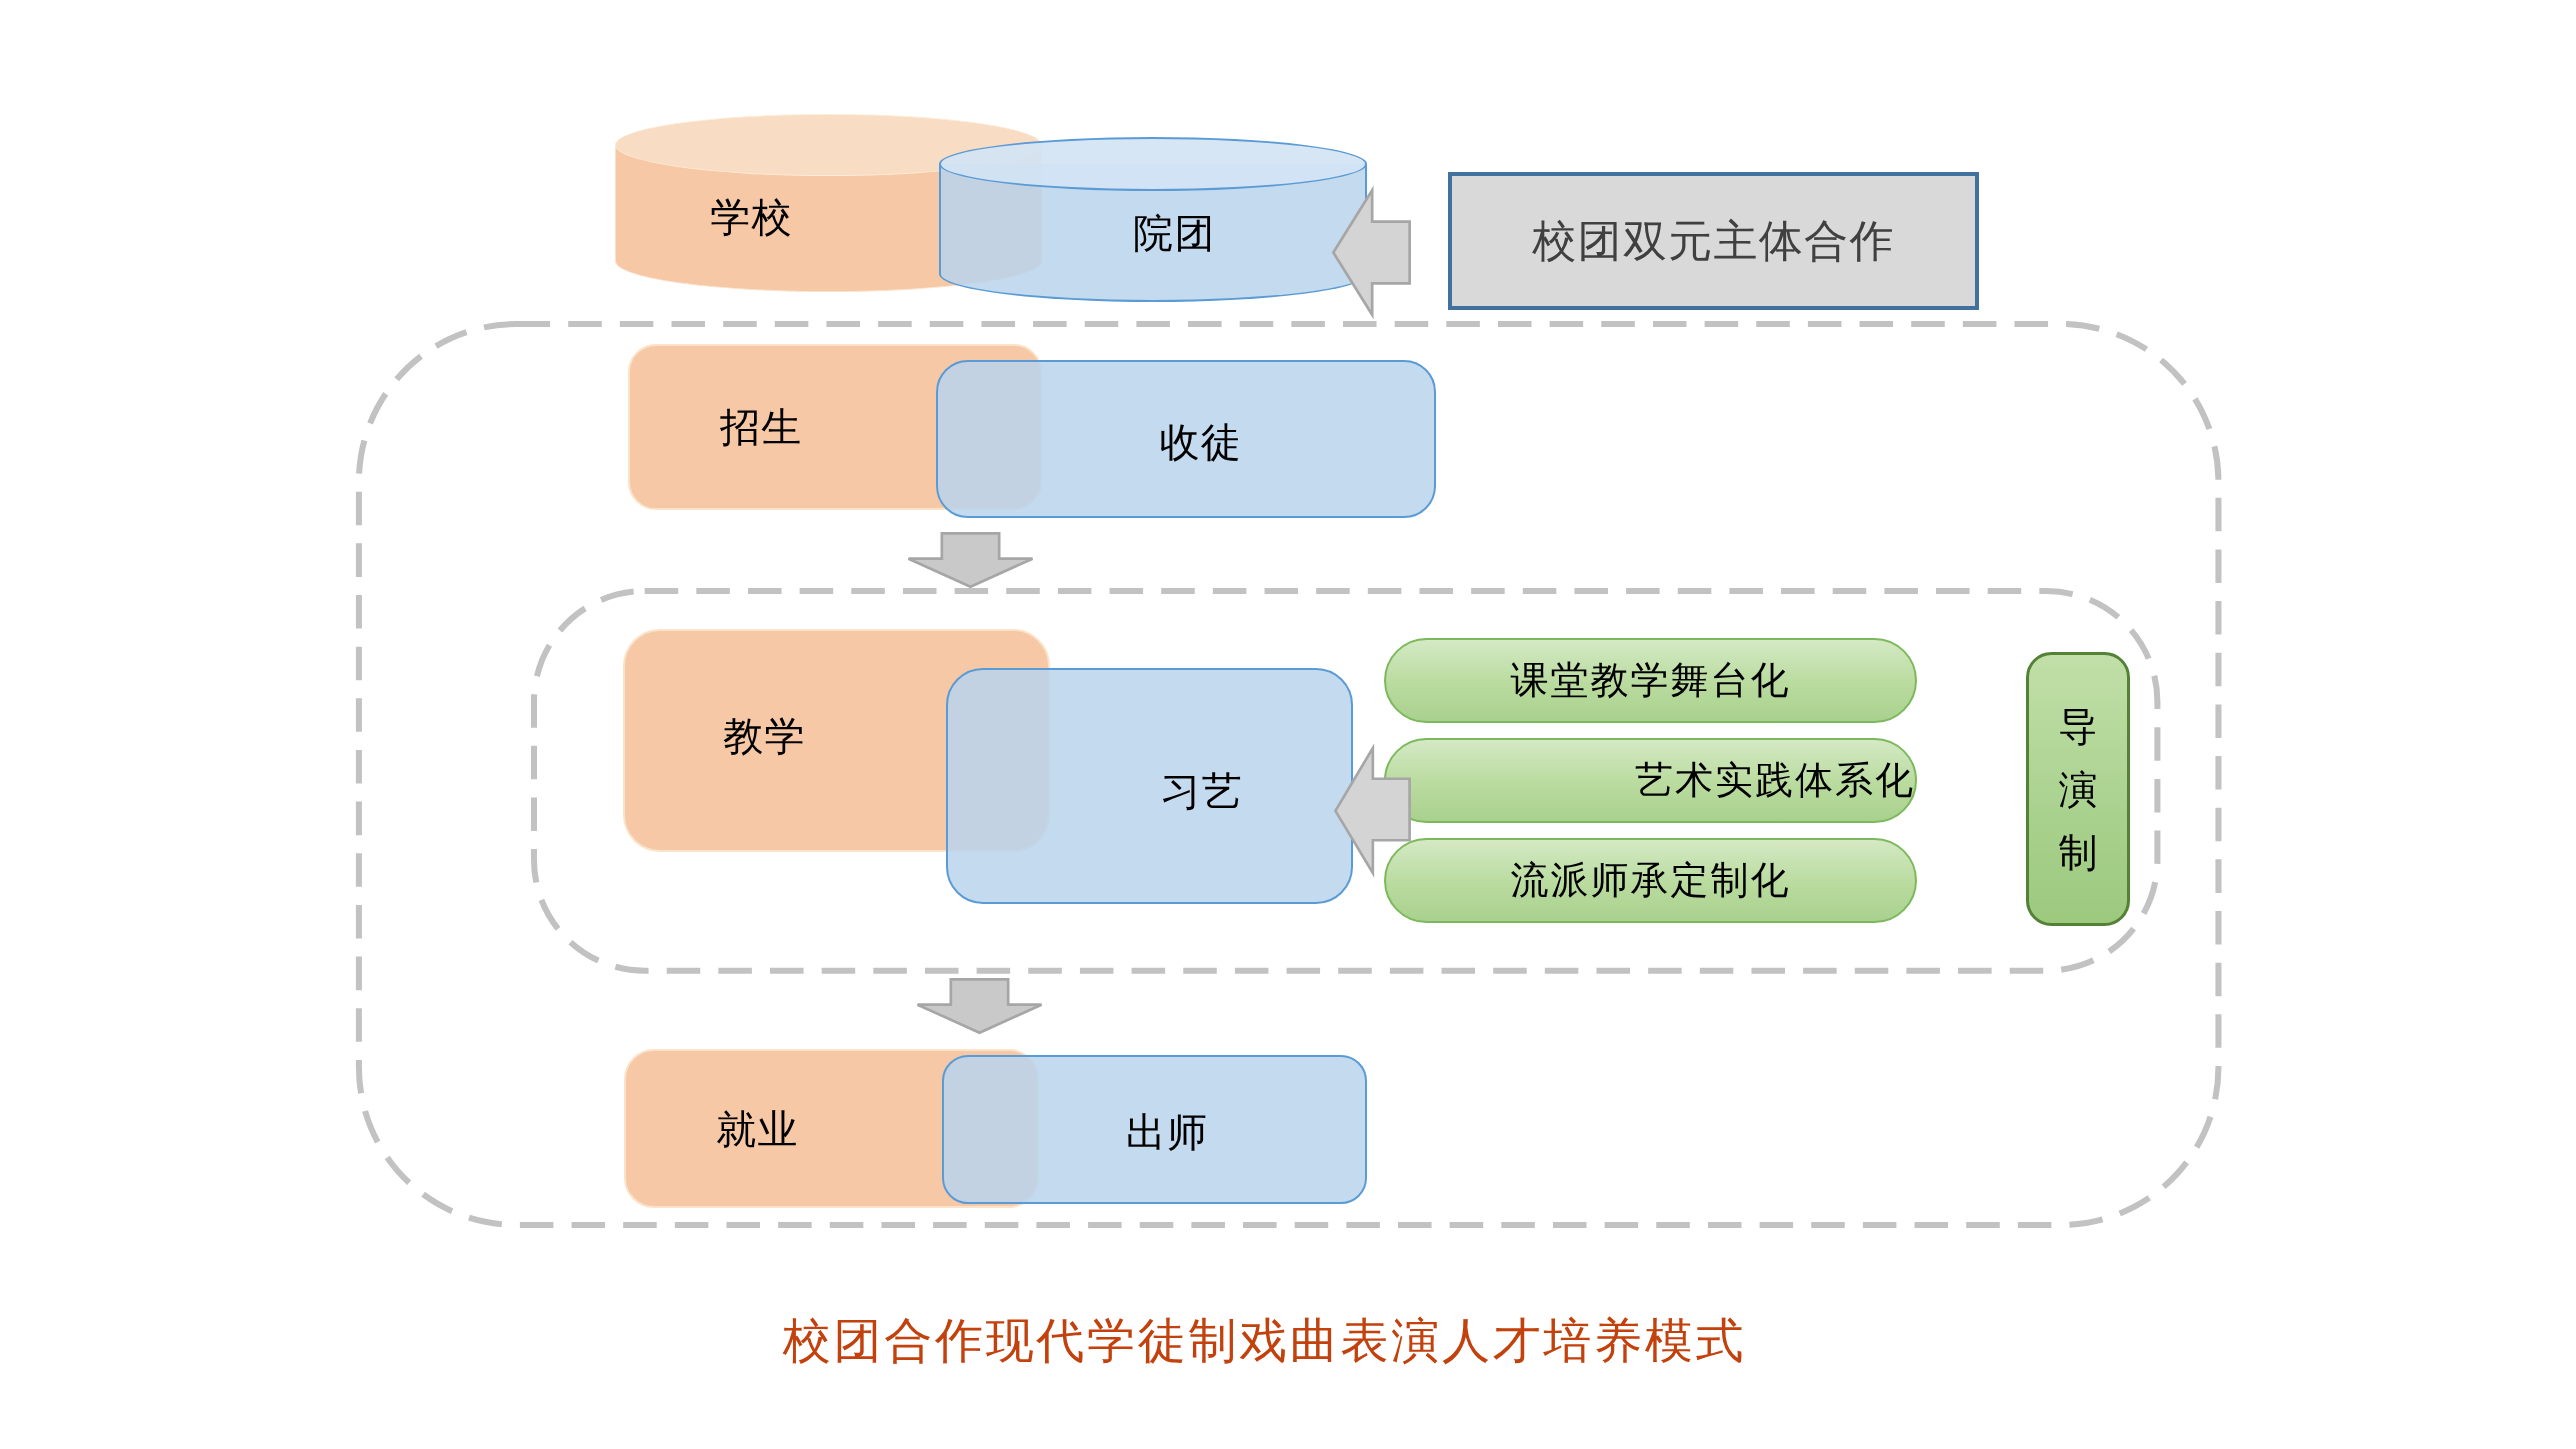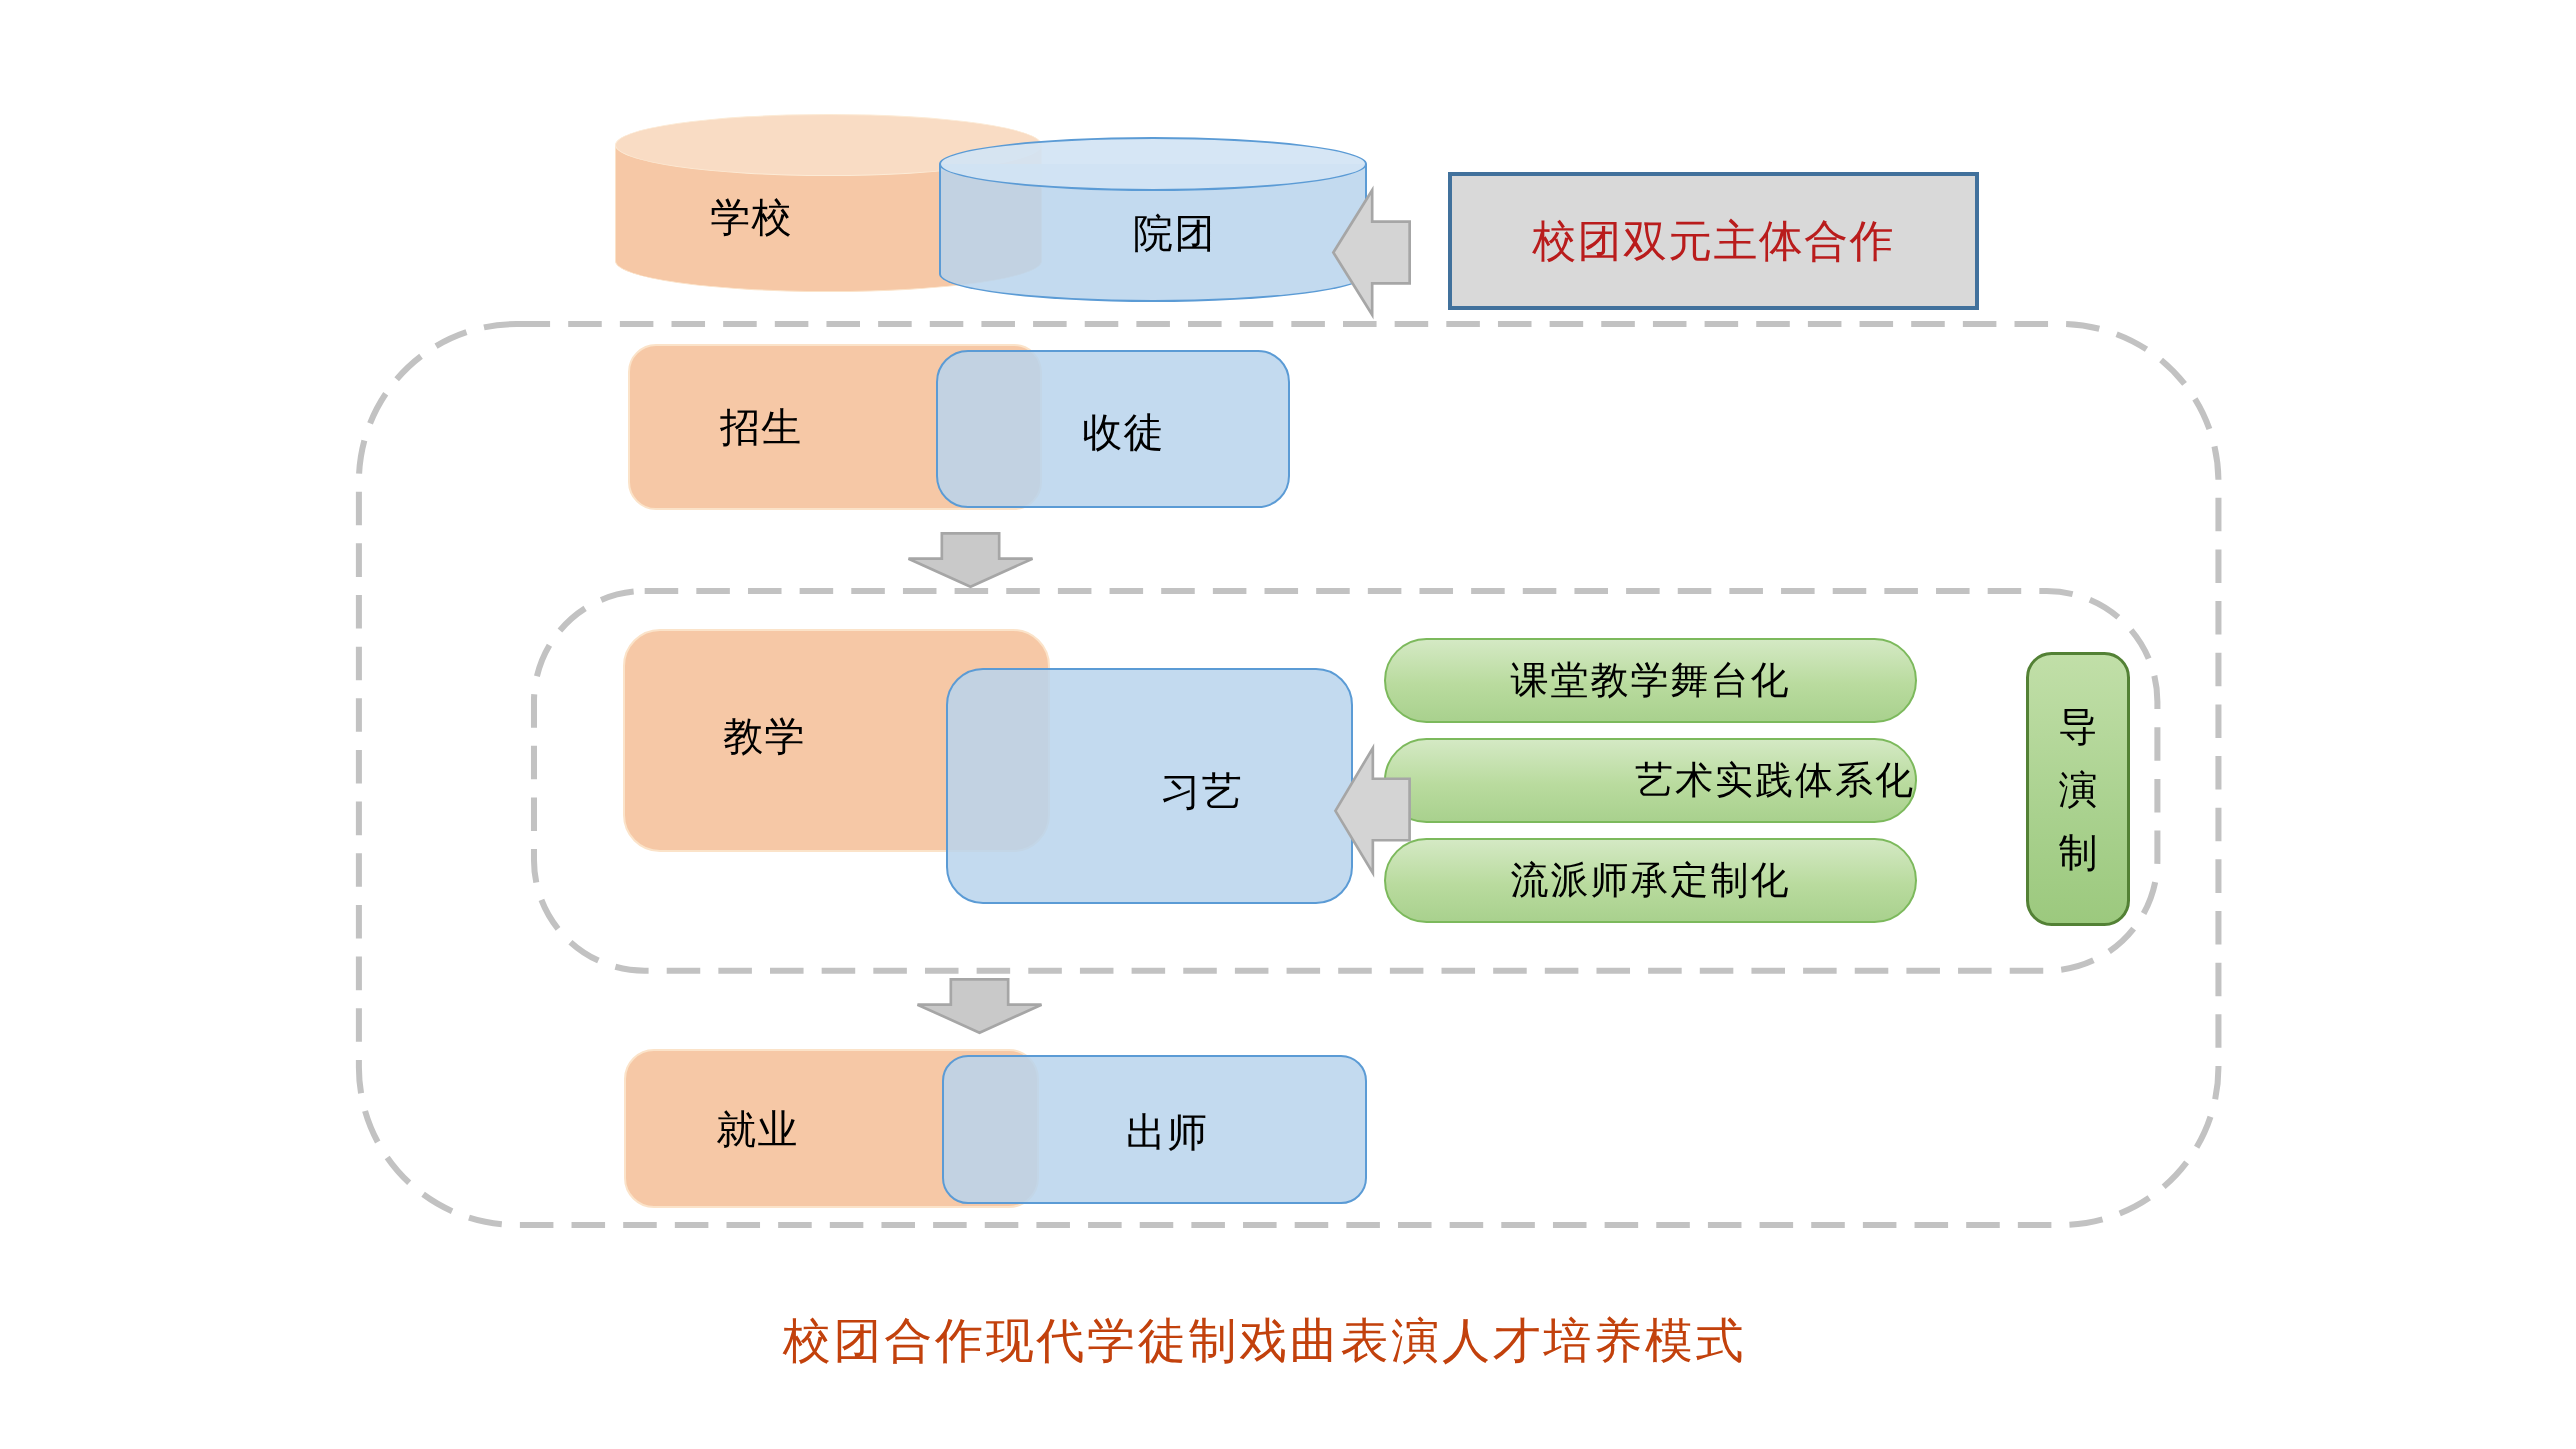--- a/index.html
+++ b/index.html
@@ -57,21 +57,21 @@
   }
 
   
   #coop-box {
     position: absolute; z-index: 5;
     background: #D9D9D9;
     border: 4px solid #41719C;
     box-sizing: border-box;
     display: flex; align-items: center; justify-content: center;
   }
-  #coop-box .coop-label { font-size: 44px; color: #b91c1c; white-space: nowrap; letter-spacing: 1.3px; }
+  #coop-box .coop-label { font-size: 44px; color: #404040; white-space: nowrap; letter-spacing: 1.3px; }
 
   
   .pill {
     position: absolute; z-index: 4;
     left: 1384px; width: 533px; height: 85px;
     background: linear-gradient(180deg, #D4E9C4 0%, #B9DB9E 55%, #A9D18E 100%);
     border: 2px solid #7CB95C;
     border-radius: 43px;
     box-sizing: border-box;
     display: flex; align-items: center; justify-content: center;
@@ -130,21 +130,21 @@
     <polygon points="2,96 60,3 60,50 116,50 116,142 60,142 60,189" fill="#D4D4D4" stroke="#A6A6A6" stroke-width="4"></polygon>
   </svg>
 
   <div id="coop-box" style="left:1448px; top:172px; width:531px; height:138px;">
     <span class="coop-label">校团双元主体合作</span>
   </div>
 
   <div class="stage-orange" style="left:628px; top:344px; width:414px; height:166px; border-radius:28px;padding-left:20px;">
     <span class="box-label" style="left:32%; top:50%;">招生</span>
   </div>
-  <div class="stage-blue" style="left:936px; top:350px; width:354px; height:158px; border-radius:32px;">
+  <div class="stage-blue" style="left:936px; top:360px; width:500px; height:158px; border-radius:32px;">
     <span class="box-label" style="left:53%; top:52%;">收徒</span>
   </div>
 
   <svg class="arrow-svg" style="left:907px; top:532px;" width="127" height="56" viewBox="0 0 190 84">
     <polygon points="52,2 138,2 138,40 188,40 95,82 2,40 52,40" fill="#C9C9C9" stroke="#A6A6A6" stroke-width="4"></polygon>
   </svg>
 
   <div class="stage-orange" style="left:623px; top:629px; width:427px; height:223px; border-radius:37px;">
     <span class="box-label" style="left:33%; top:48%;">教学</span>
   </div>

